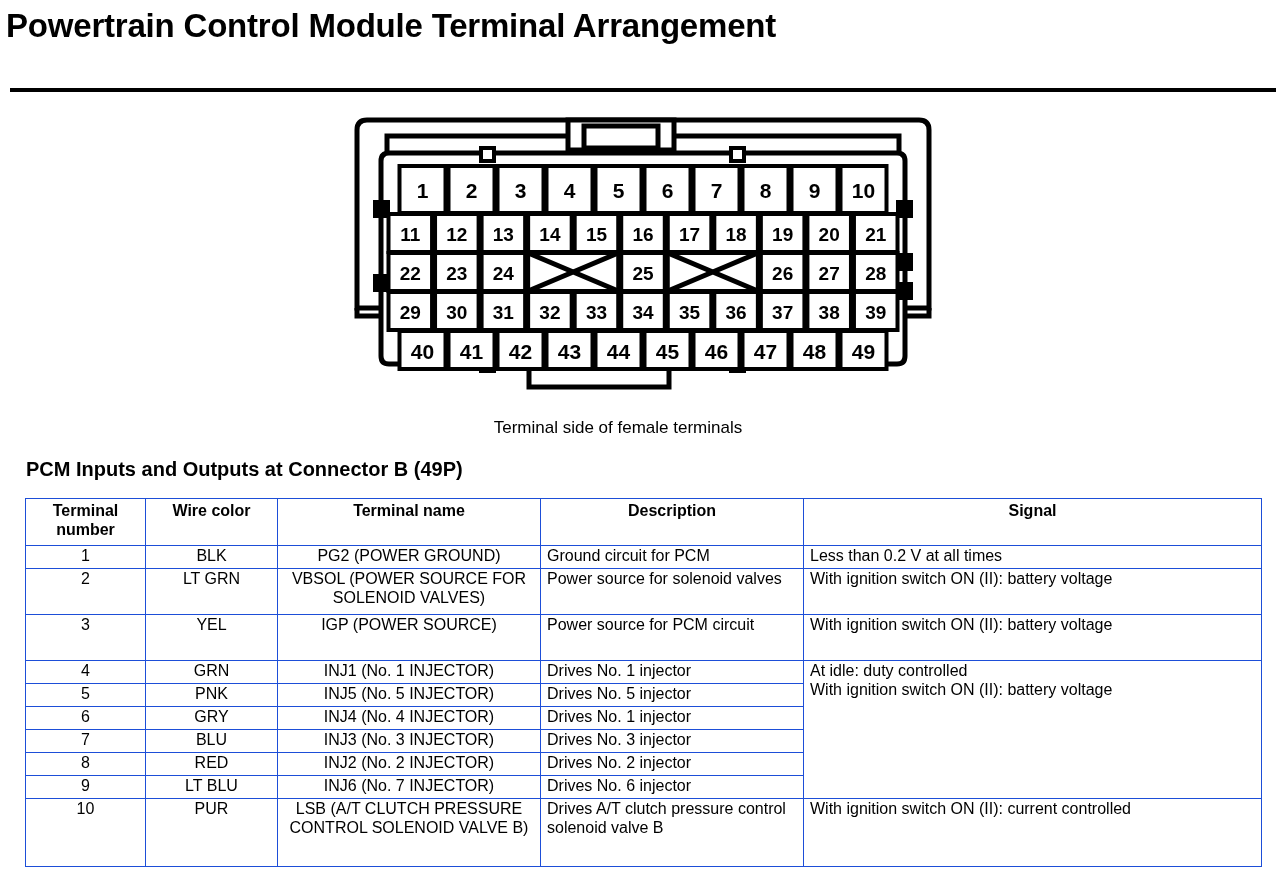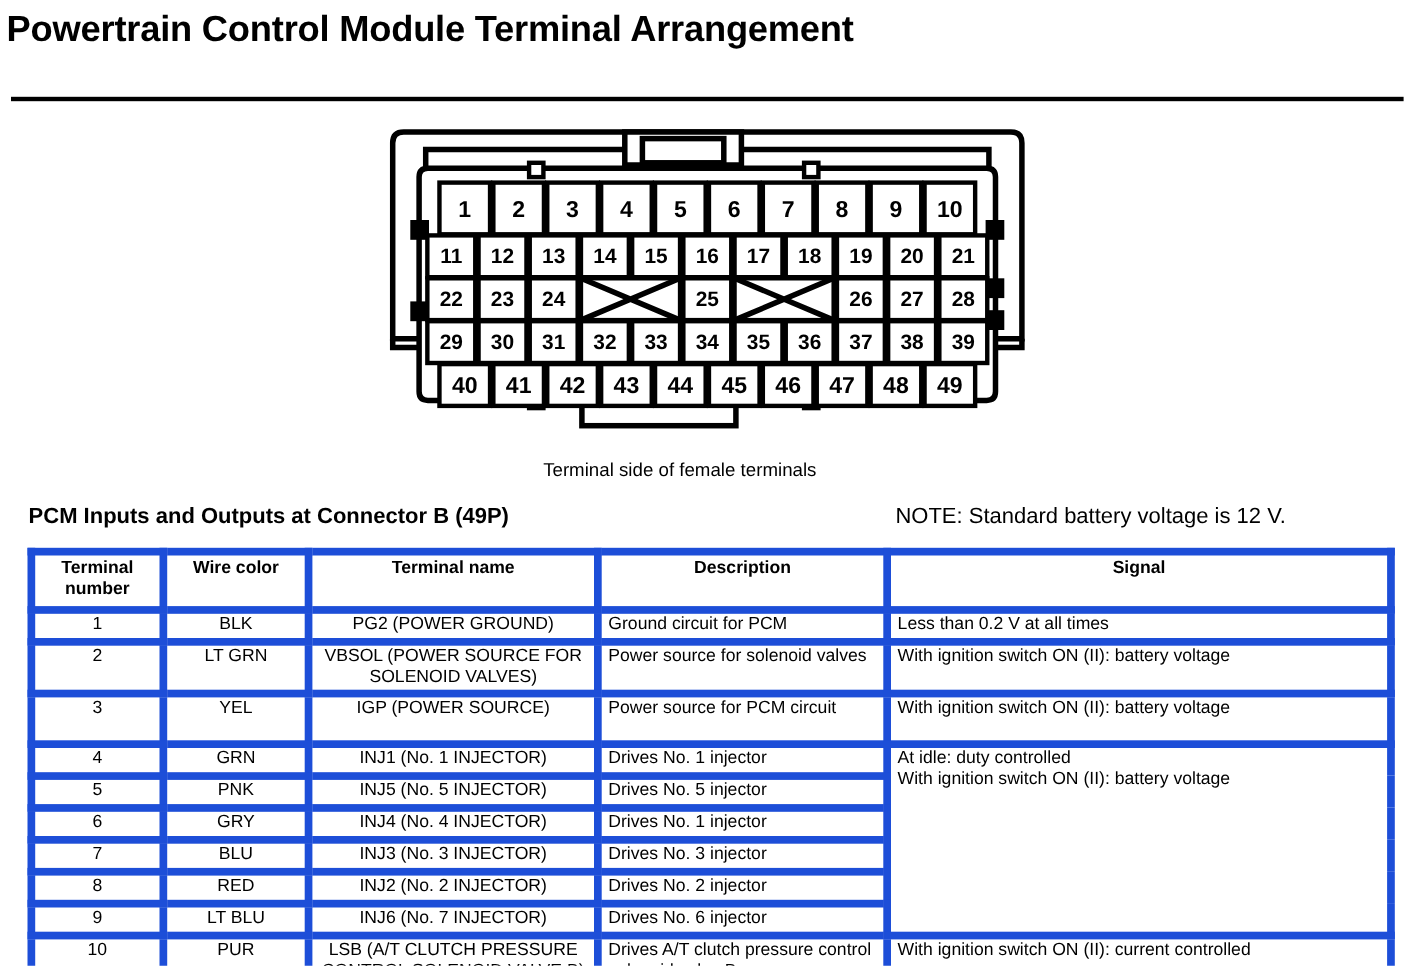--- a/index.html
+++ b/index.html
@@ -94,21 +94,21 @@
     top: 498px;
     width: 1236px;
   }
   table.pcm {
     border-collapse: collapse;
     width: 1236px;
     table-layout: fixed;
     font-size: 16px;
   }
   table.pcm th, table.pcm td {
-    border: 7px solid #1d4ed8;
+    border: 1px solid #1d4ed8;
     padding: 1px 6px;
     vertical-align: top;
     line-height: 1.18;
   }
   table.pcm thead th {
     font-weight: bold;
     text-align: center;
     vertical-align: top;
     padding-top: 3px;
     height: 42px;
@@ -266,21 +266,20 @@
         <rect x="497.50" y="223" width="46.00" height="38" class="pin-rect" stroke-width="4"></rect>
         <text x="520.50" y="243.00" class="pin-num" font-size="21">49</text>
       </g>
   </svg>
 </div>
 
 <div class="diagram-caption">Terminal side of female terminals</div>
 
 <div class="section-row">
   <div class="section-title">PCM Inputs and Outputs at Connector B (49P)</div>
-  <div class="section-note">NOTE: Standard battery voltage is 12 V.</div>
 </div>
 
 <div class="table-wrap">
   <table class="pcm">
     <colgroup>
       <col class="w-num">
         <col class="w-wire">
         <col class="w-name">
       <col class="w-desc">
         <col class="w-sig">

